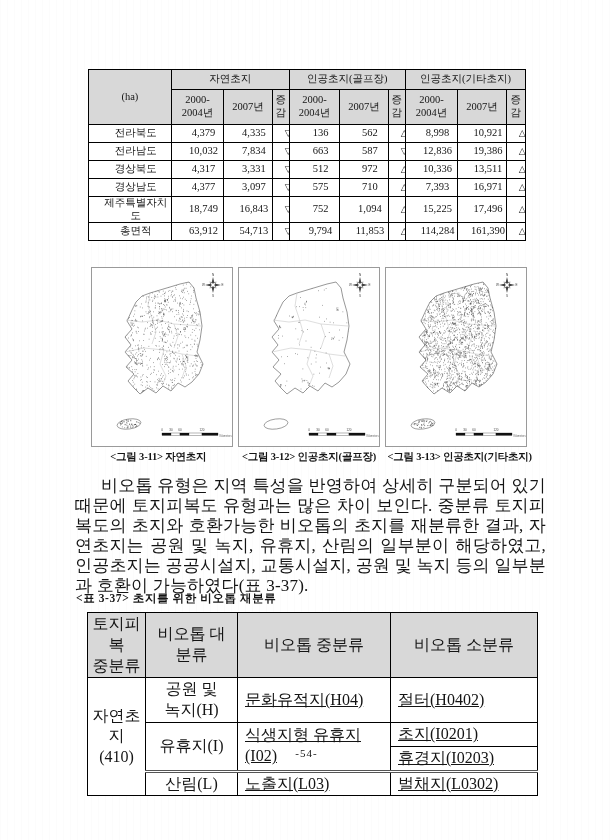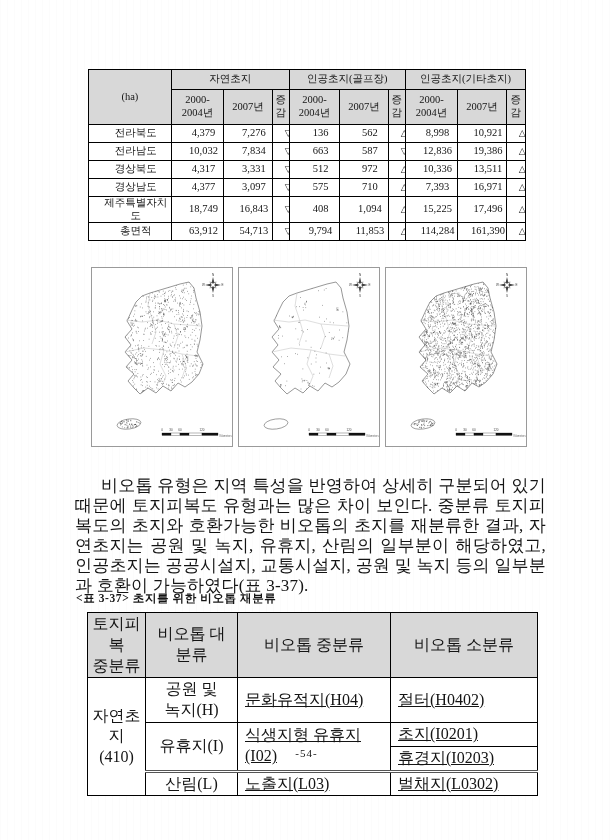--- a/index.html
+++ b/index.html
@@ -83,21 +83,21 @@
 2004년</th>
           <th class="pre">2007년</th>
           <th class="pre">증
 감</th>
         </tr>
       </thead>
       <tbody>
           <tr>
             <td>전라북도</td>
             <td class="num">4,379</td>
-            <td class="num">7,276</td>
+            <td class="num">4,335</td>
             <td class="tri">▽</td>
             <td class="num">136</td>
             <td class="num">562</td>
             <td class="tri">△</td>
             <td class="num">8,998</td>
             <td class="num">10,921</td>
             <td class="tri">△</td>
           </tr>
           <tr>
             <td>전라남도</td>
@@ -133,21 +133,21 @@
             <td class="tri">△</td>
             <td class="num">7,393</td>
             <td class="num">16,971</td>
             <td class="tri">△</td>
           </tr>
           <tr>
             <td>제주특별자치도</td>
             <td class="num">18,749</td>
             <td class="num">16,843</td>
             <td class="tri">▽</td>
-            <td class="num">408</td>
+            <td class="num">752</td>
             <td class="num">1,094</td>
             <td class="tri">△</td>
             <td class="num">15,225</td>
             <td class="num">17,496</td>
             <td class="tri">△</td>
           </tr>
           <tr>
             <td>총면적</td>
             <td class="num">63,912</td>
             <td class="num">54,713</td>
@@ -280,20 +280,25 @@
             <rect x="40" y="5" width="16" height="2.4" fill="#111" stroke="#111" stroke-width="0.3"></rect>
             <text x="0" y="3.4" font-size="3" fill="#444" text-anchor="middle">0</text>
             <text x="9" y="3.4" font-size="3" fill="#444" text-anchor="middle">30</text>
             <text x="18" y="3.4" font-size="3" fill="#444" text-anchor="middle">60</text>
             <text x="40" y="3.4" font-size="3" fill="#444" text-anchor="middle">120</text>
             <text x="57.5" y="8.8" font-size="2.6" fill="#666">Kilometers</text>
           </g>
         </svg>
     </div>
   </div>
+  <div class="captions">
+    <div class="cap">&lt;그림 3-11&gt; 자연초지</div>
+    <div class="cap">&lt;그림 3-12&gt; 인공초지(골프장)</div>
+    <div class="cap">&lt;그림 3-13&gt; 인공초지(기타초지)</div>
+  </div>
 
   <p class="body-text">비오톱 유형은 지역 특성을 반영하여 상세히 구분되어 있기 때문에 토지피복도 유형과는 많은 차이 보인다. 중분류 토지피복도의 초지와 호환가능한 비오톱의 초지를 재분류한 결과, 자연초지는 공원 및 녹지, 유휴지, 산림의 일부분이 해당하였고, 인공초지는 공공시설지, 교통시설지, 공원 및 녹지 등의 일부분과 호환이 가능하였다(표 3-37).</p>
 
   <div class="tbl-title">&lt;표 3-37&gt; 초지를 위한 비오톱 재분류</div>
   <table class="t2">
     <colgroup>
       <col style="width:58px">
         <col style="width:92px">
         <col style="width:153px">
         <col style="width:147px">

